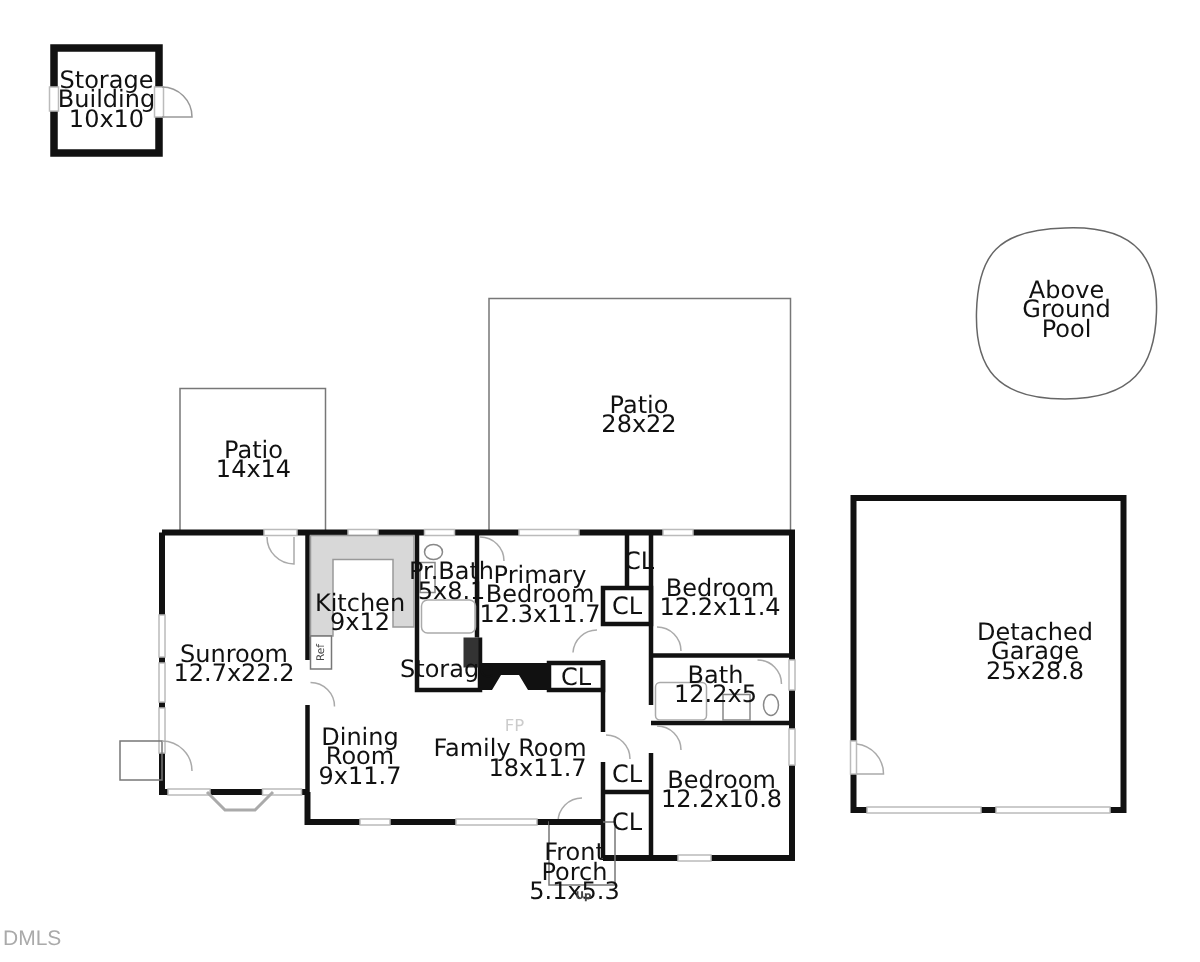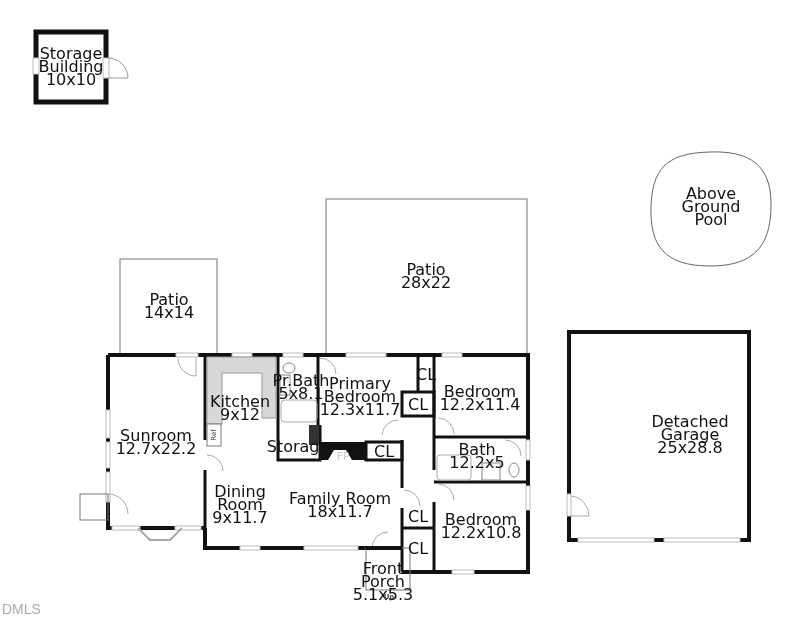--- a/index.html
+++ b/index.html
@@ -1,22 +1,22 @@
 <!DOCTYPE html>
 <html><head>
 <meta charset="utf-8">
 <style>
   html, body { margin:0; padding:0; background:#fff; }
   body { width:800px; height:641px; position:relative; overflow:hidden; font-family:"DejaVu Sans", sans-serif; }
   svg { position:absolute; left:0; top:0; }
   .lbl { position:absolute; text-align:center; color:#111; font-size:16px; line-height:13px; white-space:nowrap; transform:translate(-50%,-50%); }
   .lbl span { display:block; }
-  .small { font-size:11px; line-height:9px; color:#666; }
+  .small { font-size:11px; line-height:9px; color:#666;margin-top:28px; }
   .tiny { font-size:7px; line-height:8px; color:#444; }
-  .wm { position:absolute; left:2px; top:601px; font-size:14px; color:#aaa; letter-spacing:0px; font-family:"Liberation Sans", sans-serif; }
+  .wm { position:absolute; left:2px; top:617px; font-size:14px; color:#aaa; letter-spacing:0px; font-family:"Liberation Sans", sans-serif; }
 </style>
 </head>
 <body>
 
 <svg width="800" height="641" viewBox="0 0 800 641">
 
   <rect x="36" y="32" width="70" height="70" fill="none" stroke="#111" stroke-width="5"></rect>
   <rect x="33" y="58" width="6" height="16" fill="#fff" stroke="#bbb" stroke-width="1"></rect>
   <rect x="103" y="58" width="6" height="20" fill="#fff" stroke="#bbb" stroke-width="1"></rect>
   <path d="M108 58 A20 20 0 0 1 128 78 L108 78" fill="none" stroke="#999" stroke-width="1"></path>
@@ -160,21 +160,21 @@
 </div>
 <div class="lbl" style="left:481px;top:526px;">
   <span>Bedroom</span>
   <span>12.2x10.8</span>
 </div>
 <div class="lbl" style="left:240px;top:504px;">
   <span>Dining</span>
   <span>Room</span>
   <span>9x11.7</span>
 </div>
-<div class="lbl" style="left:340px;top:505px;">
+<div class="lbl" style="left:340px;top:505px;text-align:right;">
   <span>Family Room</span>
   <span>18x11.7</span>
 </div>
 <div class="lbl" style="left:383px;top:569px;margin-top:12px;">
   <span>Front</span>
   <span>Porch</span>
   <span>5.1x5.3</span>
 </div>
 <div class="lbl tiny" style="left:389px;top:597px;font-weight:bold;">
   <span>Up</span>

